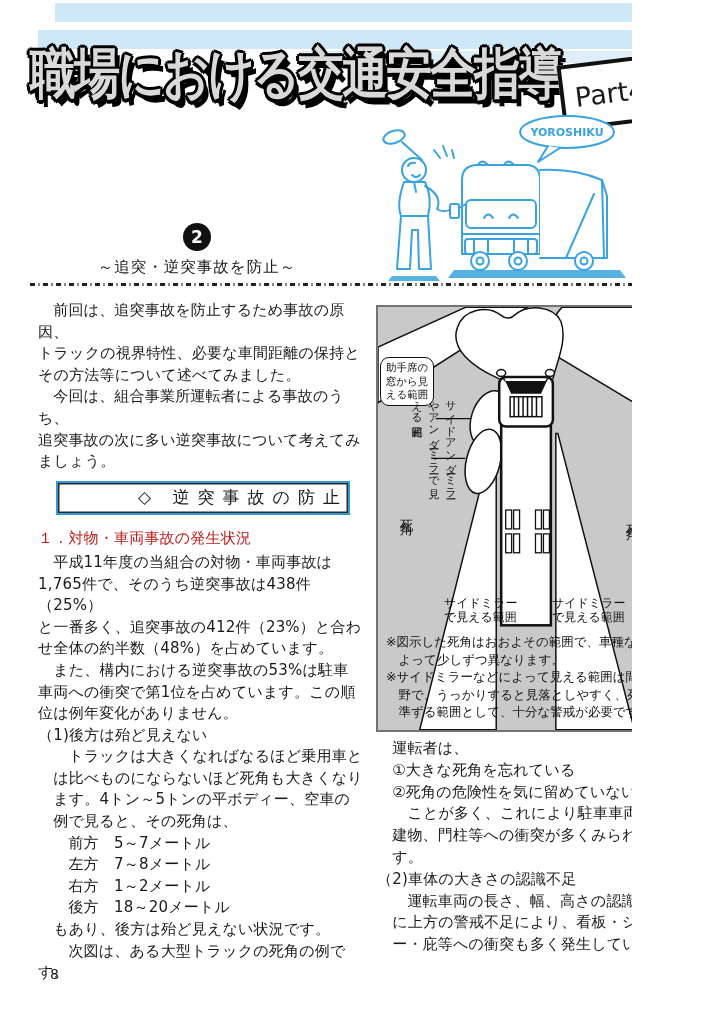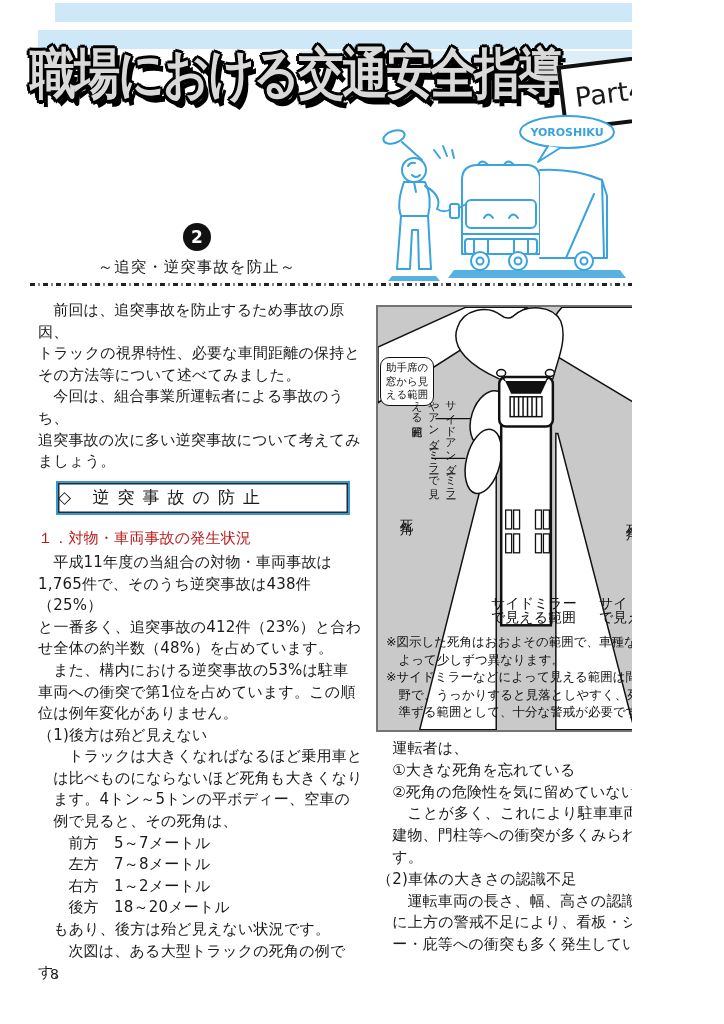--- a/index.html
+++ b/index.html
@@ -34,36 +34,36 @@
   .subtitle{position:absolute;left:58px;top:257px;width:278px;text-align:center;font-size:15.5px;letter-spacing:1px;}
 
   
   .divider{position:absolute;left:30px;top:283px;width:664px;height:3px;
            background:repeating-linear-gradient(90deg,#222 0 5px,transparent 5px 8px,#888 8px 10px,transparent 10px 13px);}
 
   
   .col-left{position:absolute;left:38px;top:300px;width:328px;font-size:15px;line-height:21.6px;letter-spacing:0.2px;}
   .para{white-space:pre-line;}
   .accident-box{margin:8px 16px 10px 18px;border:2px solid #3399d4;box-shadow:inset 0 0 0 1.5px #2a2a2a;
-                text-align:left;padding:4px 0 5px 0;font-size:17px;letter-spacing:8px;background:#fff;}
+                text-align:right;padding:4px 0 5px 8px;font-size:17px;letter-spacing:8px;background:#fff;}
   .h-blue{color:#b91c1c;margin-top:13px;margin-bottom:2px;}
   .h-blue.second{margin-top:20px;}
 
   
   .diagram{position:absolute;left:376px;top:305px;width:308px;height:423px;border:2px solid #737373;background:#c9c9c9;}
   .diagram svg{position:absolute;left:0;top:0;}
   .d-label{position:absolute;color:#111;}
   .bubble{left:2px;top:50px;width:50px;padding:3px 1px;background:#fff;border:1.5px solid #111;border-radius:9px;
           font-size:10.5px;line-height:13.5px;white-space:pre-line;text-align:center;}
   .v-label{left:30px;top:86px;height:160px;writing-mode:vertical-rl;white-space:pre-line;
            font-size:11px;line-height:17px;}
   .blind{writing-mode:vertical-rl;font-size:13.5px;letter-spacing:3px;}
   .blind.left{left:20px;top:202px;}
   .blind.right{left:246px;top:207px;}
-  .sm-label{font-size:14px;line-height:13.5px;white-space:pre-line;margin-left:47px;}
+  .sm-label{font-size:12px;line-height:13.5px;white-space:pre-line;}
   .sm-label.left{left:66px;top:290px;}
   .sm-label.right{left:174px;top:290px;}
   .notes{left:8px;top:326px;width:294px;font-size:12.5px;line-height:17.6px;white-space:pre-line;}
 
   
   .col-right{position:absolute;left:377px;top:738px;width:334px;font-size:15px;line-height:21.8px;
              white-space:pre-line;letter-spacing:0.2px;}
 
   .pagenum{position:absolute;left:50px;top:966px;font-size:14px;}
 

